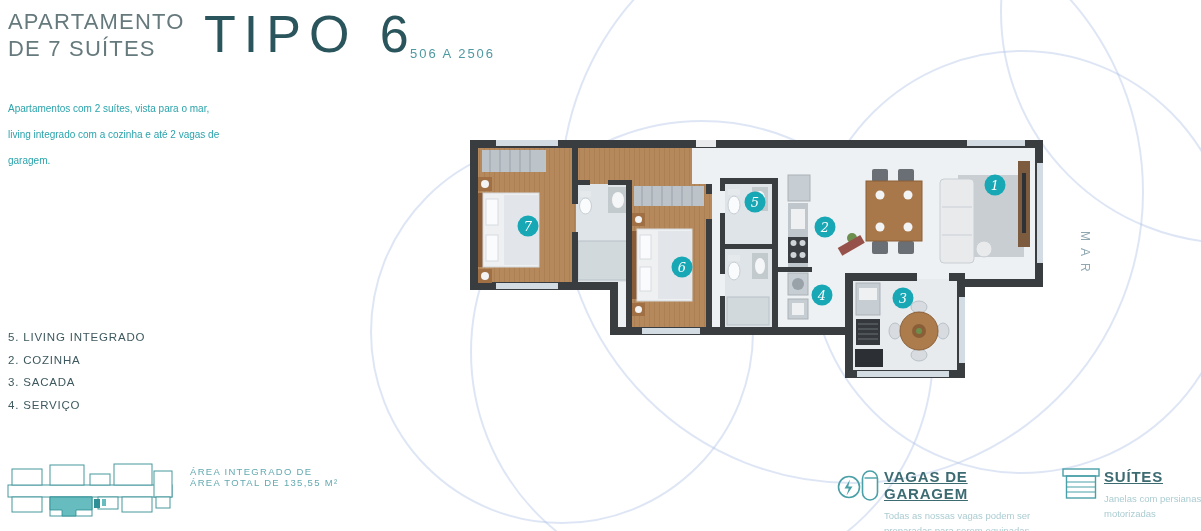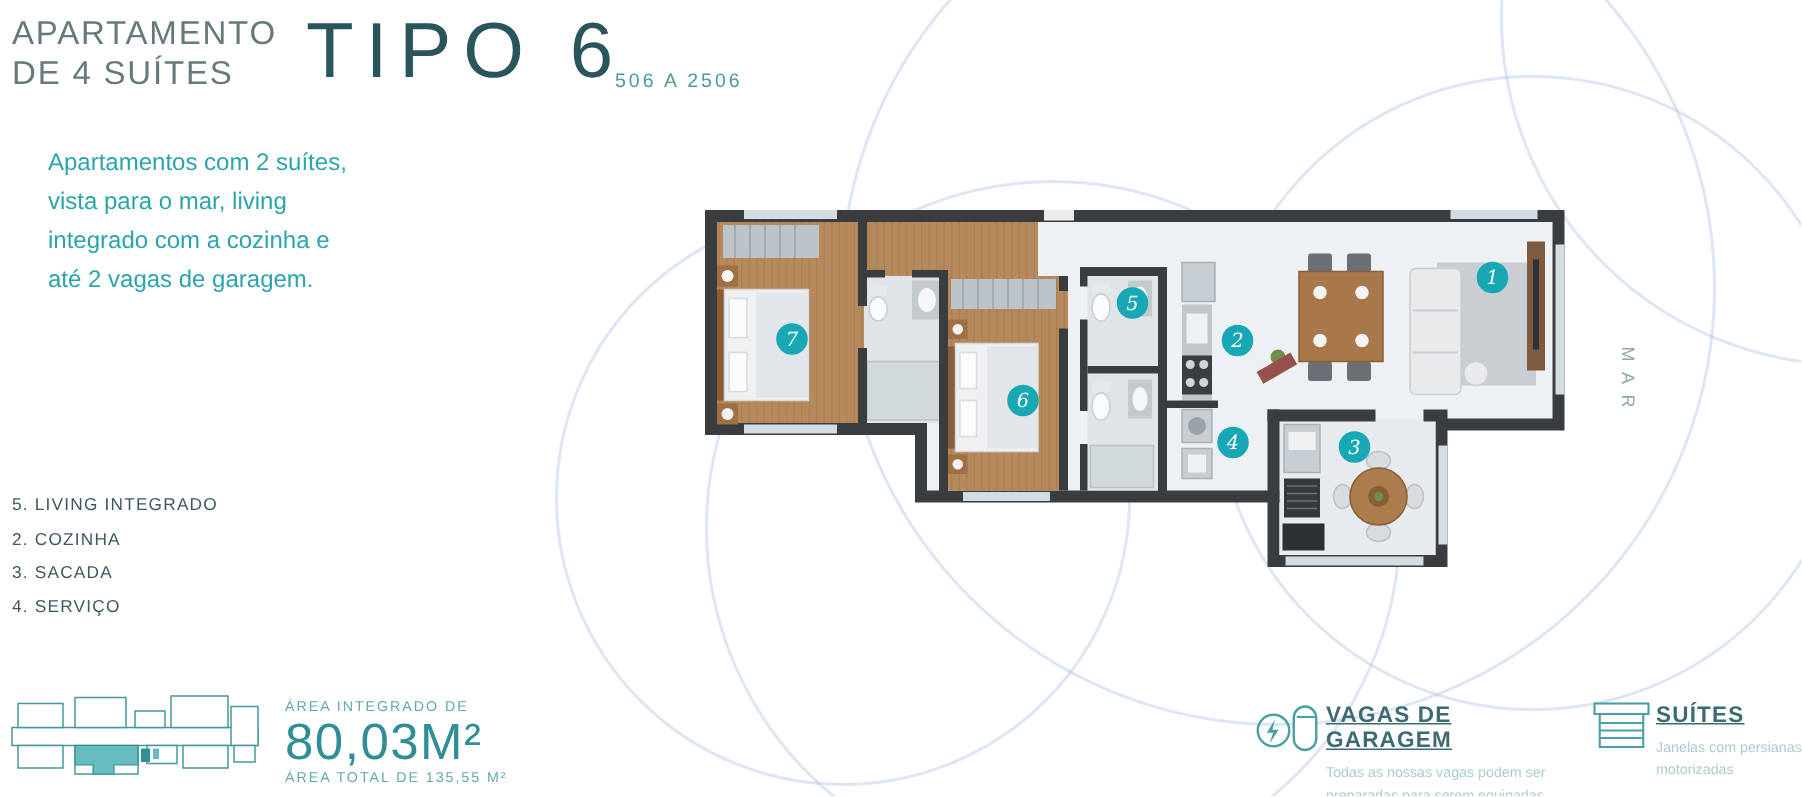--- a/index.html
+++ b/index.html
@@ -4,22 +4,22 @@
 <style>
   html,body{margin:0;padding:0;background:#fff;}
   .stage{position:relative;width:1201px;height:531px;background:#ffffff;overflow:hidden;
          font-family:"Liberation Sans",sans-serif;}
   .bg-circle{position:absolute;border:2px solid rgba(168,190,228,.38);border-radius:50%;}
   
   .subtitle{position:absolute;left:8px;top:8px;color:#66797c;font-size:22px;
             letter-spacing:1.2px;line-height:27px;}
   .tipo{position:absolute;left:204px;top:4px;color:#2b555d;font-size:52px;letter-spacing:8px;}
   .units{position:absolute;left:410px;top:46px;color:#4f99a1;font-size:13px;letter-spacing:2px;}
-  .desc{position:absolute;left:8px;top:96px;width:212px;color:#2ba4ac;font-size:16px;
-        line-height:26px;margin-left:24px;}
+  .desc{position:absolute;left:8px;top:96px;width:212px;color:#2ba4ac;font-size:10px;
+        line-height:26px;}
   
   .legend-col{position:absolute;top:331px;color:#3d585e;font-size:11.5px;letter-spacing:.8px;}
   .legend-col div{margin-bottom:10.5px;}
   .lg1{left:8px;} .lg2{left:190px;}
   
   .plan{position:absolute;left:462px;top:133px;}
   .mar{position:absolute;left:1078px;top:231px;writing-mode:vertical-rl;color:#90a7b0;
        font-size:12px;letter-spacing:7px;}
   
   .bldg{position:absolute;left:6px;top:460px;}
@@ -40,21 +40,21 @@
 <div class="stage">
 
   <div class="bg-circle" style="left:560px;top:-100px;width:580px;height:580px;"></div>
   <div class="bg-circle" style="left:810px;top:50px;width:420px;height:420px;"></div>
   <div class="bg-circle" style="left:470px;top:120px;width:460px;height:460px;"></div>
   <div class="bg-circle" style="left:370px;top:140px;width:380px;height:380px;"></div>
   <div class="bg-circle" style="left:1000px;top:-220px;width:460px;height:460px;"></div>
 
   <div class="subtitle">
     <div>APARTAMENTO</div>
-    <div>DE 4 SUÍTES</div>
+    <div>DE 7 SUÍTES</div>
   </div>
   <div class="tipo">TIPO 6</div>
   <div class="units">506 A 2506</div>
 
   <div class="desc">Apartamentos com 2 suítes, vista para o mar, living integrado com a cozinha e até 2 vagas de garagem.</div>
 
   <div class="legend-col lg1">
     <div>5. LIVING INTEGRADO</div>
     <div>2. COZINHA</div>
     <div>3. SACADA</div>
@@ -273,21 +273,20 @@
       <rect x="116" y="37" width="30" height="15"></rect>
       <rect x="150" y="37" width="14" height="11"></rect>
     </g>
     <path d="M44,37 h42 v13 h-16 v6 h-14 v-6 h-12 z" fill="#66bcbf" stroke="#2f8f96" stroke-width="0.8"></path>
     <rect x="88" y="39" width="6" height="9" fill="#2f8f96"></rect>
     <rect x="96" y="39" width="4" height="7" fill="#66bcbf"></rect>
   </svg>
 
   <div class="area">
     <div class="lbl">ÁREA INTEGRADO DE</div>
-    <div class="val">80,03M²</div>
     <div class="lbl">ÁREA TOTAL DE 135,55 M²</div>
   </div>
 
   <svg class="feat-icon" style="left:836px;top:464px;" width="46" height="42" viewBox="0 0 46 42">
     <circle cx="13" cy="23" r="10.5" fill="none" stroke="#4aa0a7" stroke-width="1.6"></circle>
     <path d="M14,15.5 L8.5,24.5 h4.2 L10.5,31.5 16.5,22.5 h-4.2 Z" fill="#4aa0a7"></path>
     <rect x="26.5" y="7" width="15" height="29" rx="7.5" fill="#ffffff" stroke="#4aa0a7" stroke-width="1.6"></rect>
     <path d="M28.5,14 H41.5" stroke="#4aa0a7" stroke-width="1.4"></path>
   </svg>
   <div class="feat ft-garage">

